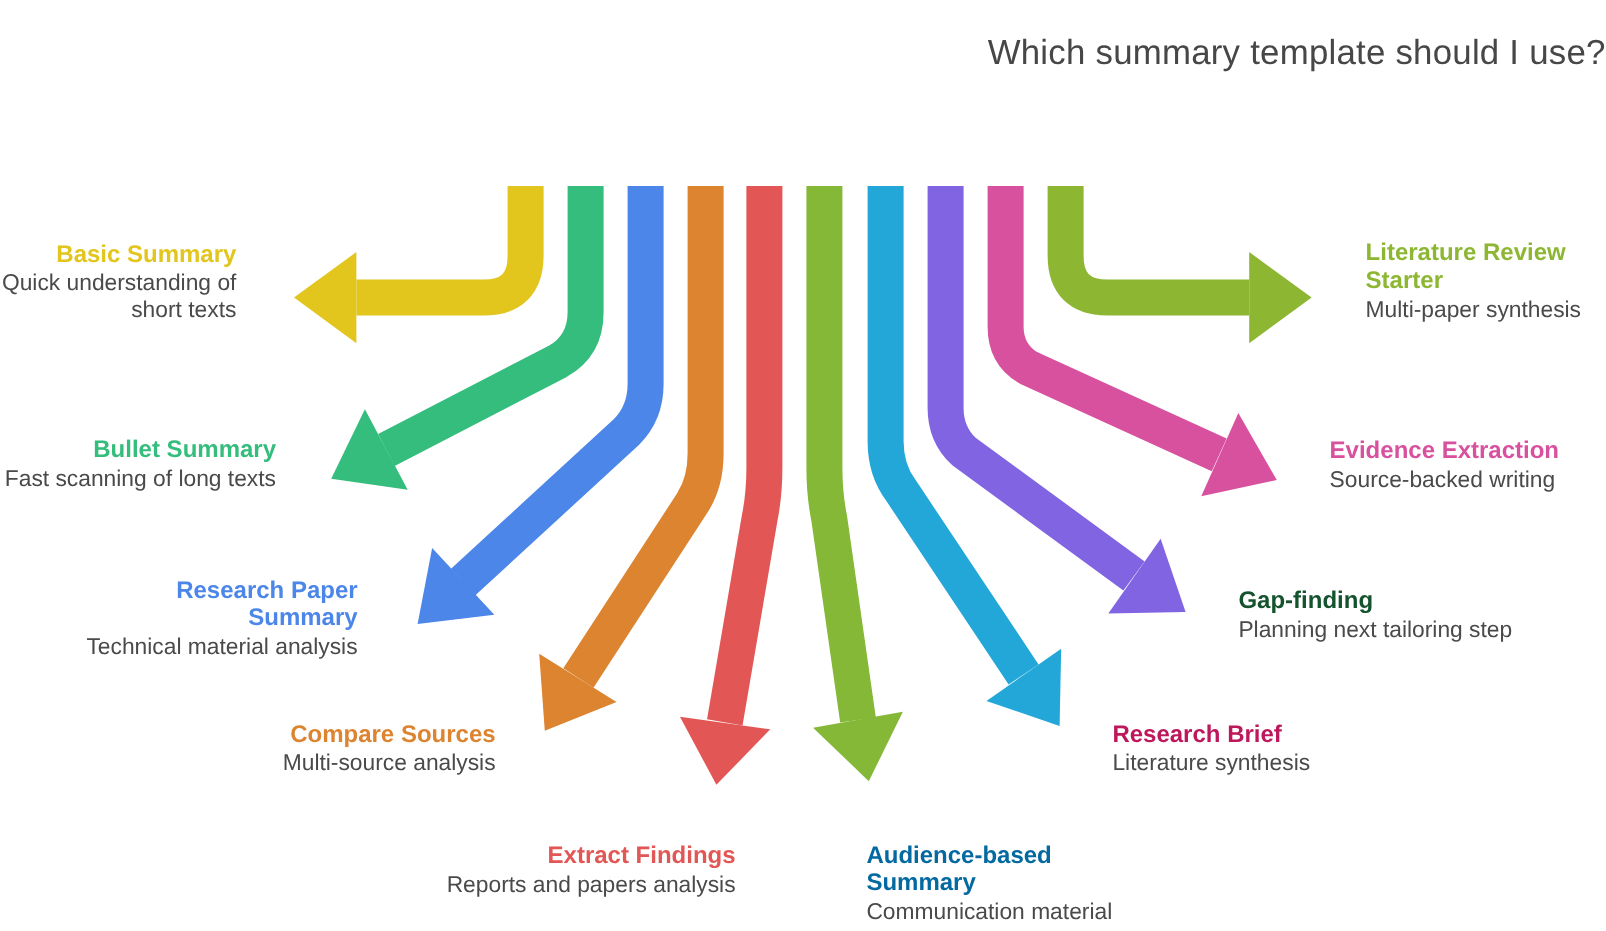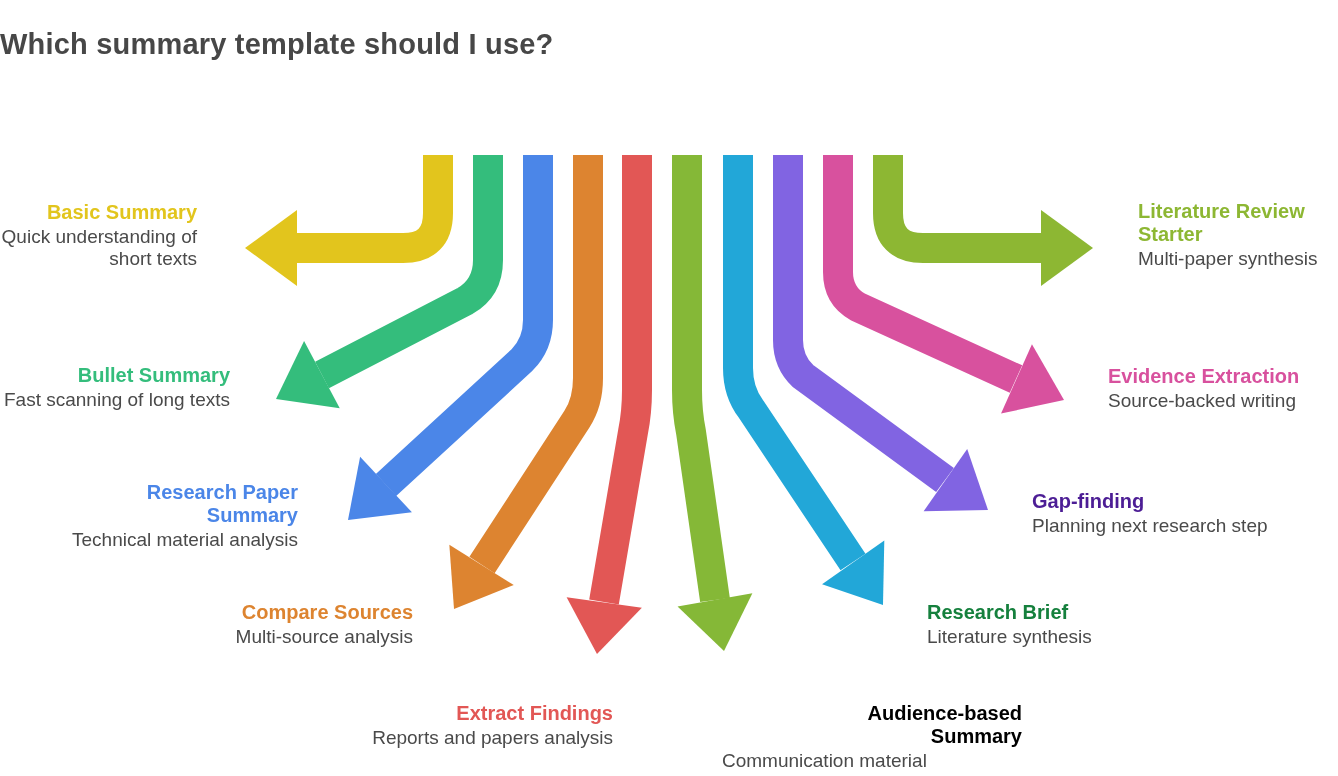--- a/index.html
+++ b/index.html
@@ -6,23 +6,23 @@
   .canvas {
     position:relative;
     width:1338px; height:776px;
     background:#ffffff;
     overflow:hidden;
     font-family:"Liberation Sans", sans-serif;
   }
   .title {
     position:absolute;
     top:28px; left:0; width:100%;
-    text-align:left;
+    text-align:right;
     font-size:29px;
-    font-weight:bold;
+    font-weight:normal;
     color:#474747;
     letter-spacing:0.2px;
   }
   .arrows-svg { position:absolute; top:0; left:0; }
   .arrow-shaft { fill:none; stroke-width:30; stroke-linecap:butt; stroke-linejoin:round; }
   .label { position:absolute; width:300px; }
   .label.left-side  { text-align:right; }
   .label.right-side { text-align:left; }
   .label .heading {
     font-size:20px; font-weight:bold;
@@ -85,31 +85,31 @@
   <div class="label left-side" style="right:925px; top:601px;">
     <div class="heading" style="color: rgb(221, 132, 48);">Compare Sources</div>
     <div class="desc">Multi-source analysis</div>
   </div>
   <div class="label left-side" style="right:725px; top:702px;">
     <div class="heading" style="color: rgb(226, 87, 85);">Extract Findings</div>
     <div class="desc">Reports and papers analysis</div>
   </div>
 
   <div class="label right-side" style="left:722px; top:702px;">
-    <div class="heading" style="color: #000000; text-align: right;">Audience-based
+    <div class="heading" style="color: #0369a1;">Audience-based
 Summary</div>
     <div class="desc">Communication material</div>
   </div>
   <div class="label right-side" style="left:927px; top:601px;">
-    <div class="heading" style="color: #15803d;">Research Brief</div>
+    <div class="heading" style="color: #be185d;">Research Brief</div>
     <div class="desc">Literature synthesis</div>
   </div>
   <div class="label right-side" style="left:1032px; top:490px;">
-    <div class="heading" style="color: #4c1d95;">Gap-finding</div>
-    <div class="desc">Planning next research step</div>
+    <div class="heading" style="color: #14532d;">Gap-finding</div>
+    <div class="desc">Planning next tailoring step</div>
   </div>
   <div class="label right-side" style="left:1108px; top:365px;">
     <div class="heading" style="color: rgb(216, 81, 158);">Evidence Extraction</div>
     <div class="desc">Source-backed writing</div>
   </div>
   <div class="label right-side" style="left:1138px; top:200px;">
     <div class="heading" style="color: rgb(141, 183, 51);">Literature Review
 Starter</div>
     <div class="desc">Multi-paper synthesis</div>
   </div>

